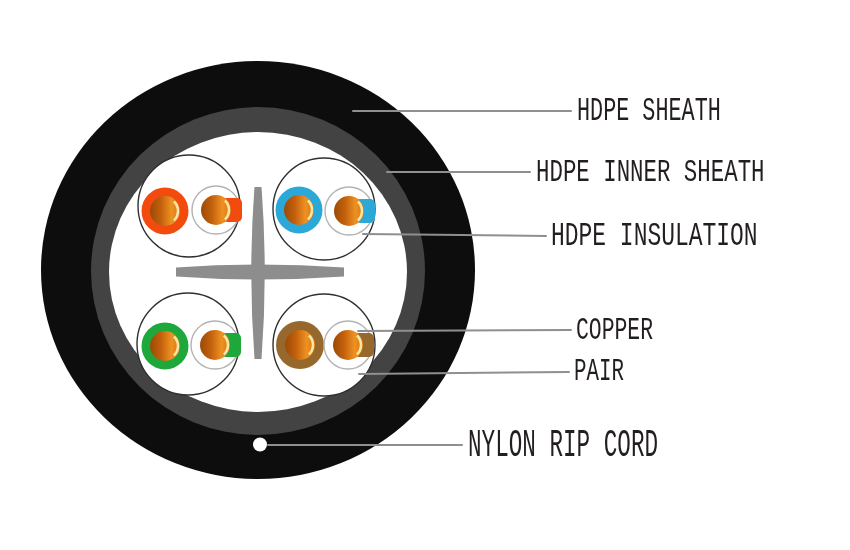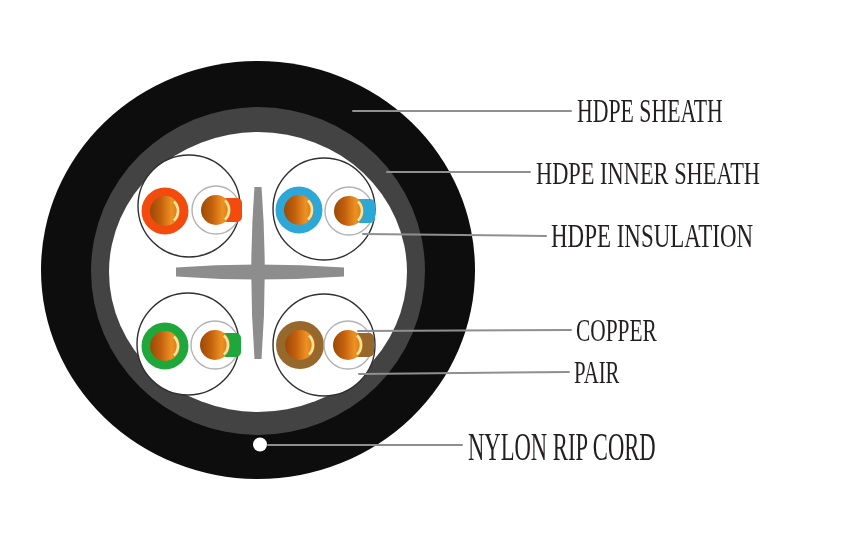--- a/index.html
+++ b/index.html
@@ -1,21 +1,21 @@
 <!DOCTYPE html>
 <html><head>
 <meta charset="utf-8">
 <style>
   html,body{margin:0;padding:0;background:#ffffff;}
   .stage{
     position:relative;
     width:850px;height:550px;
     background:#ffffff;
     overflow:hidden;
-    font-family:Liberation Serif, serif;
+    font-family:Liberation Mono, monospace;
   }
   .stage svg{position:absolute;left:0;top:0;}
   .lbl{
     position:absolute;
     white-space:nowrap;
     color:#231F20;
     font-weight:400;
     transform-origin:left center;
     line-height:1;
   }

